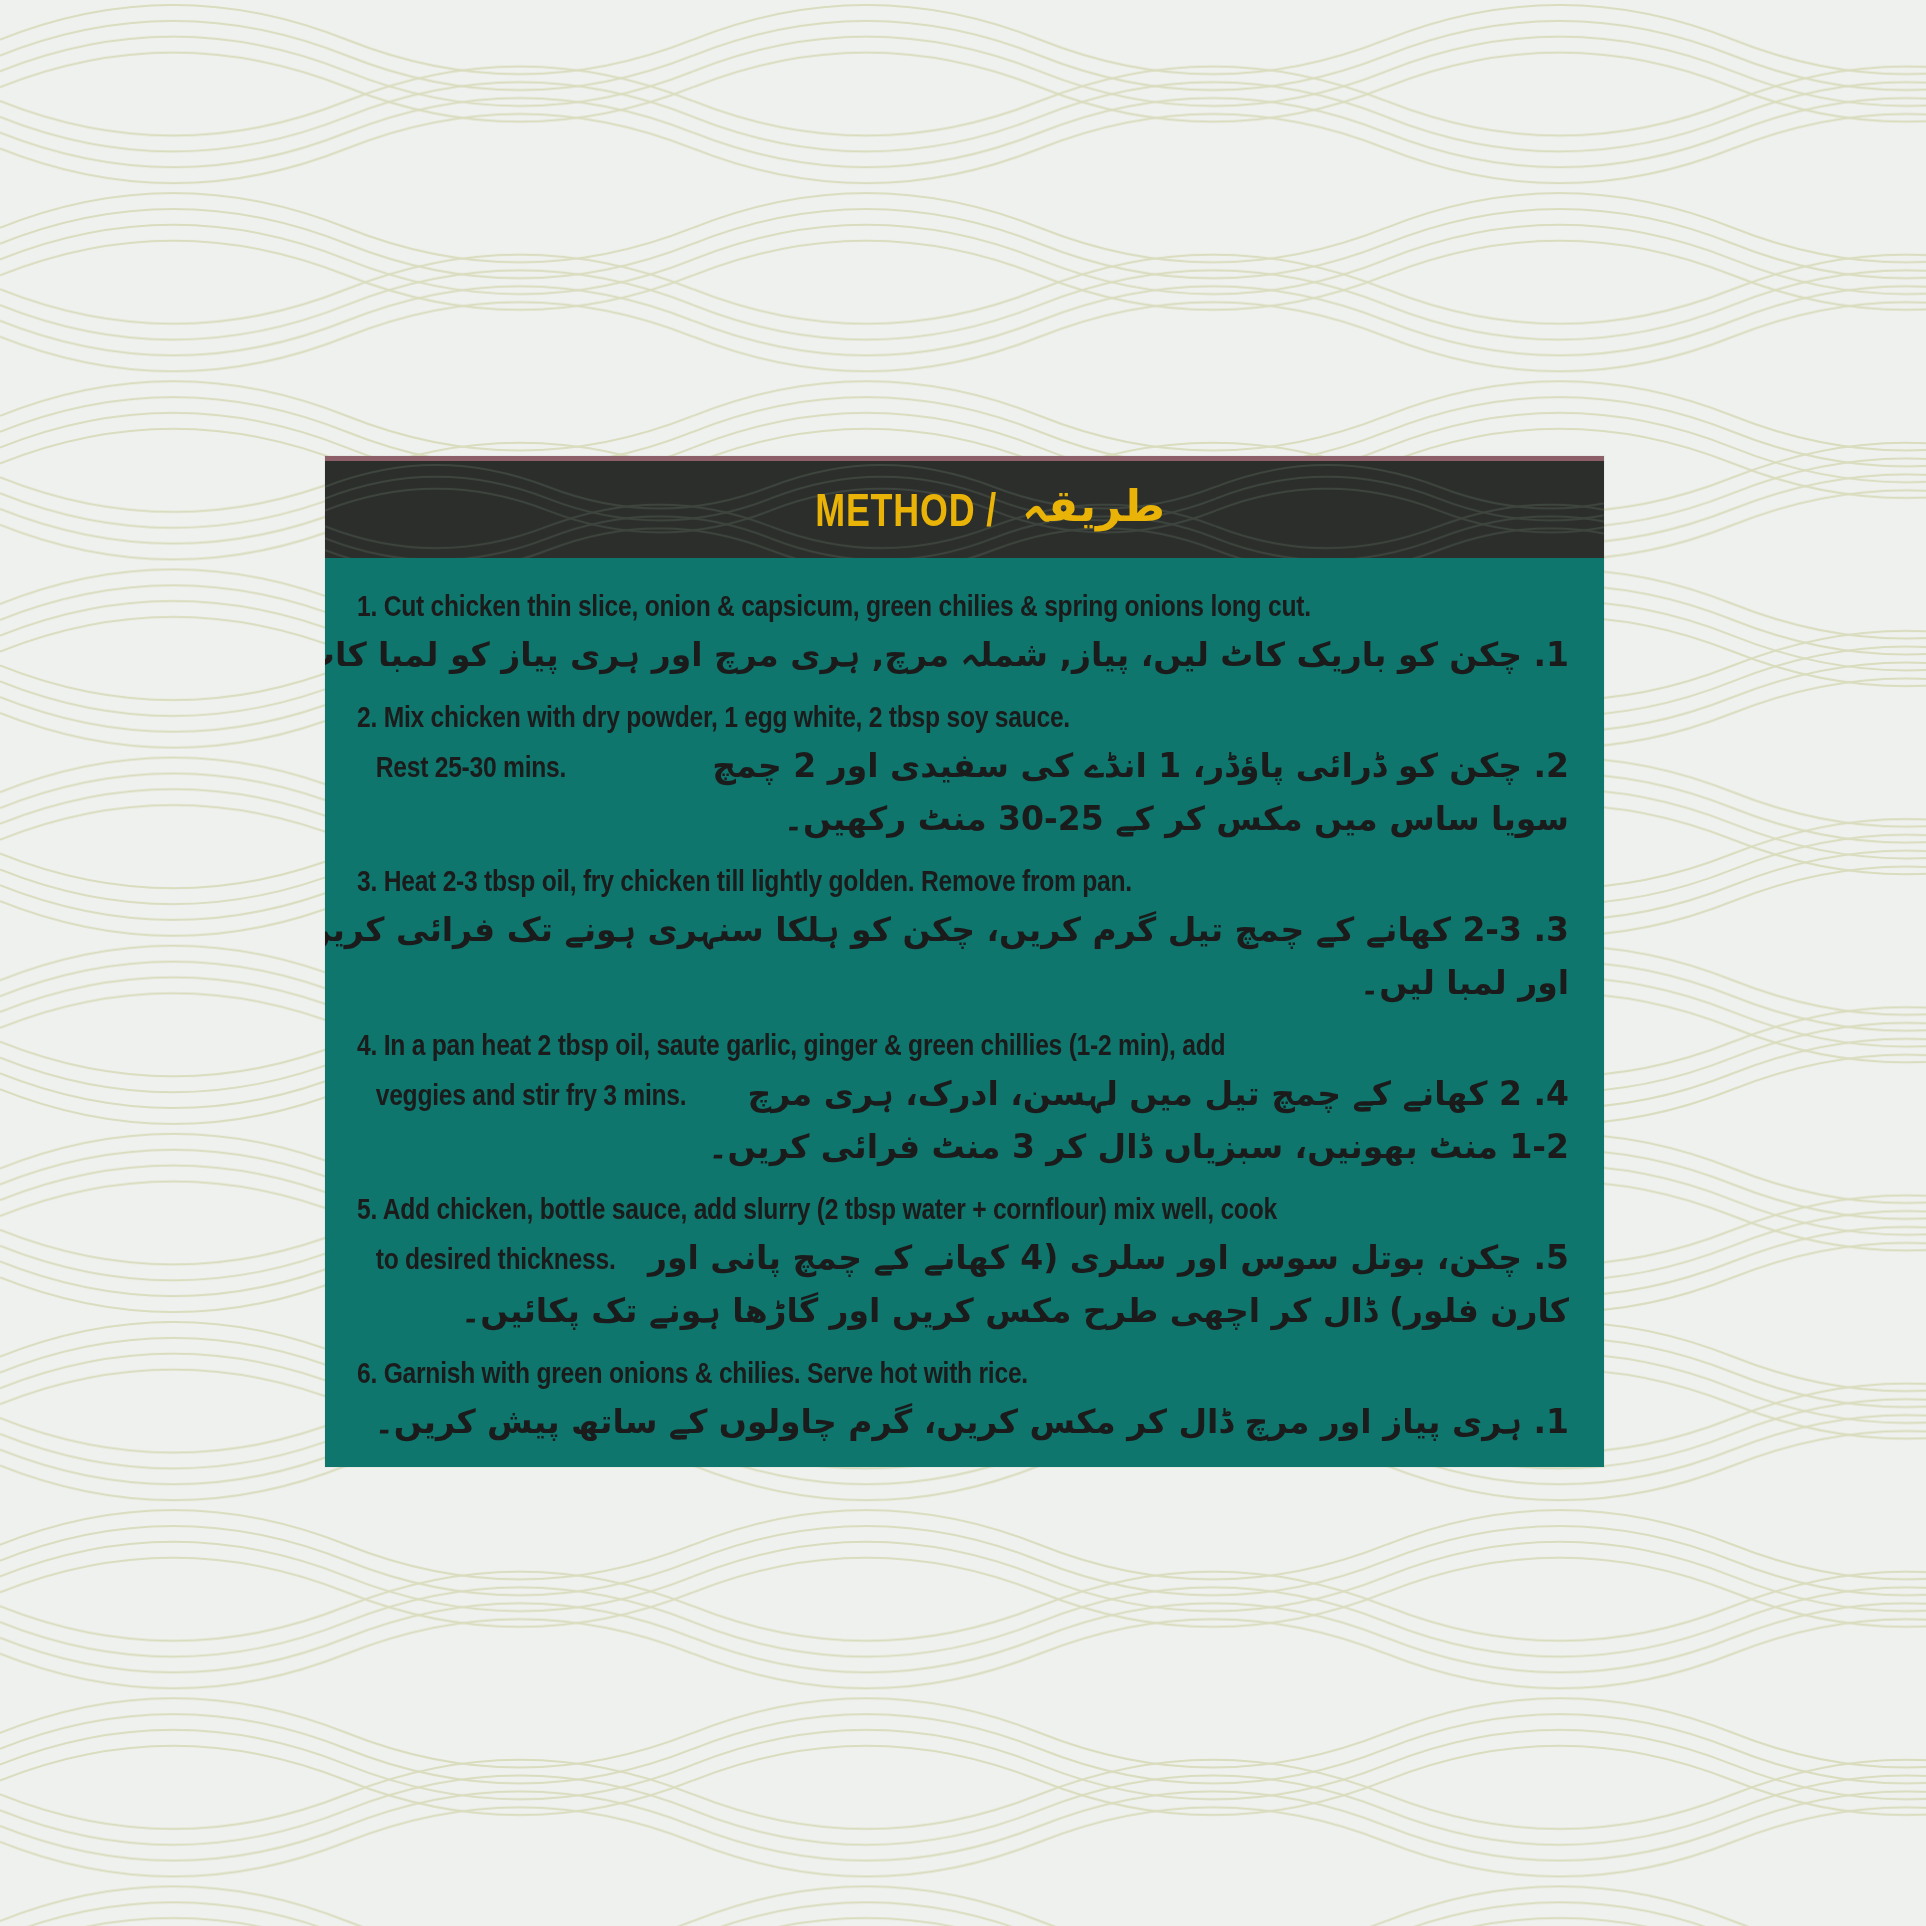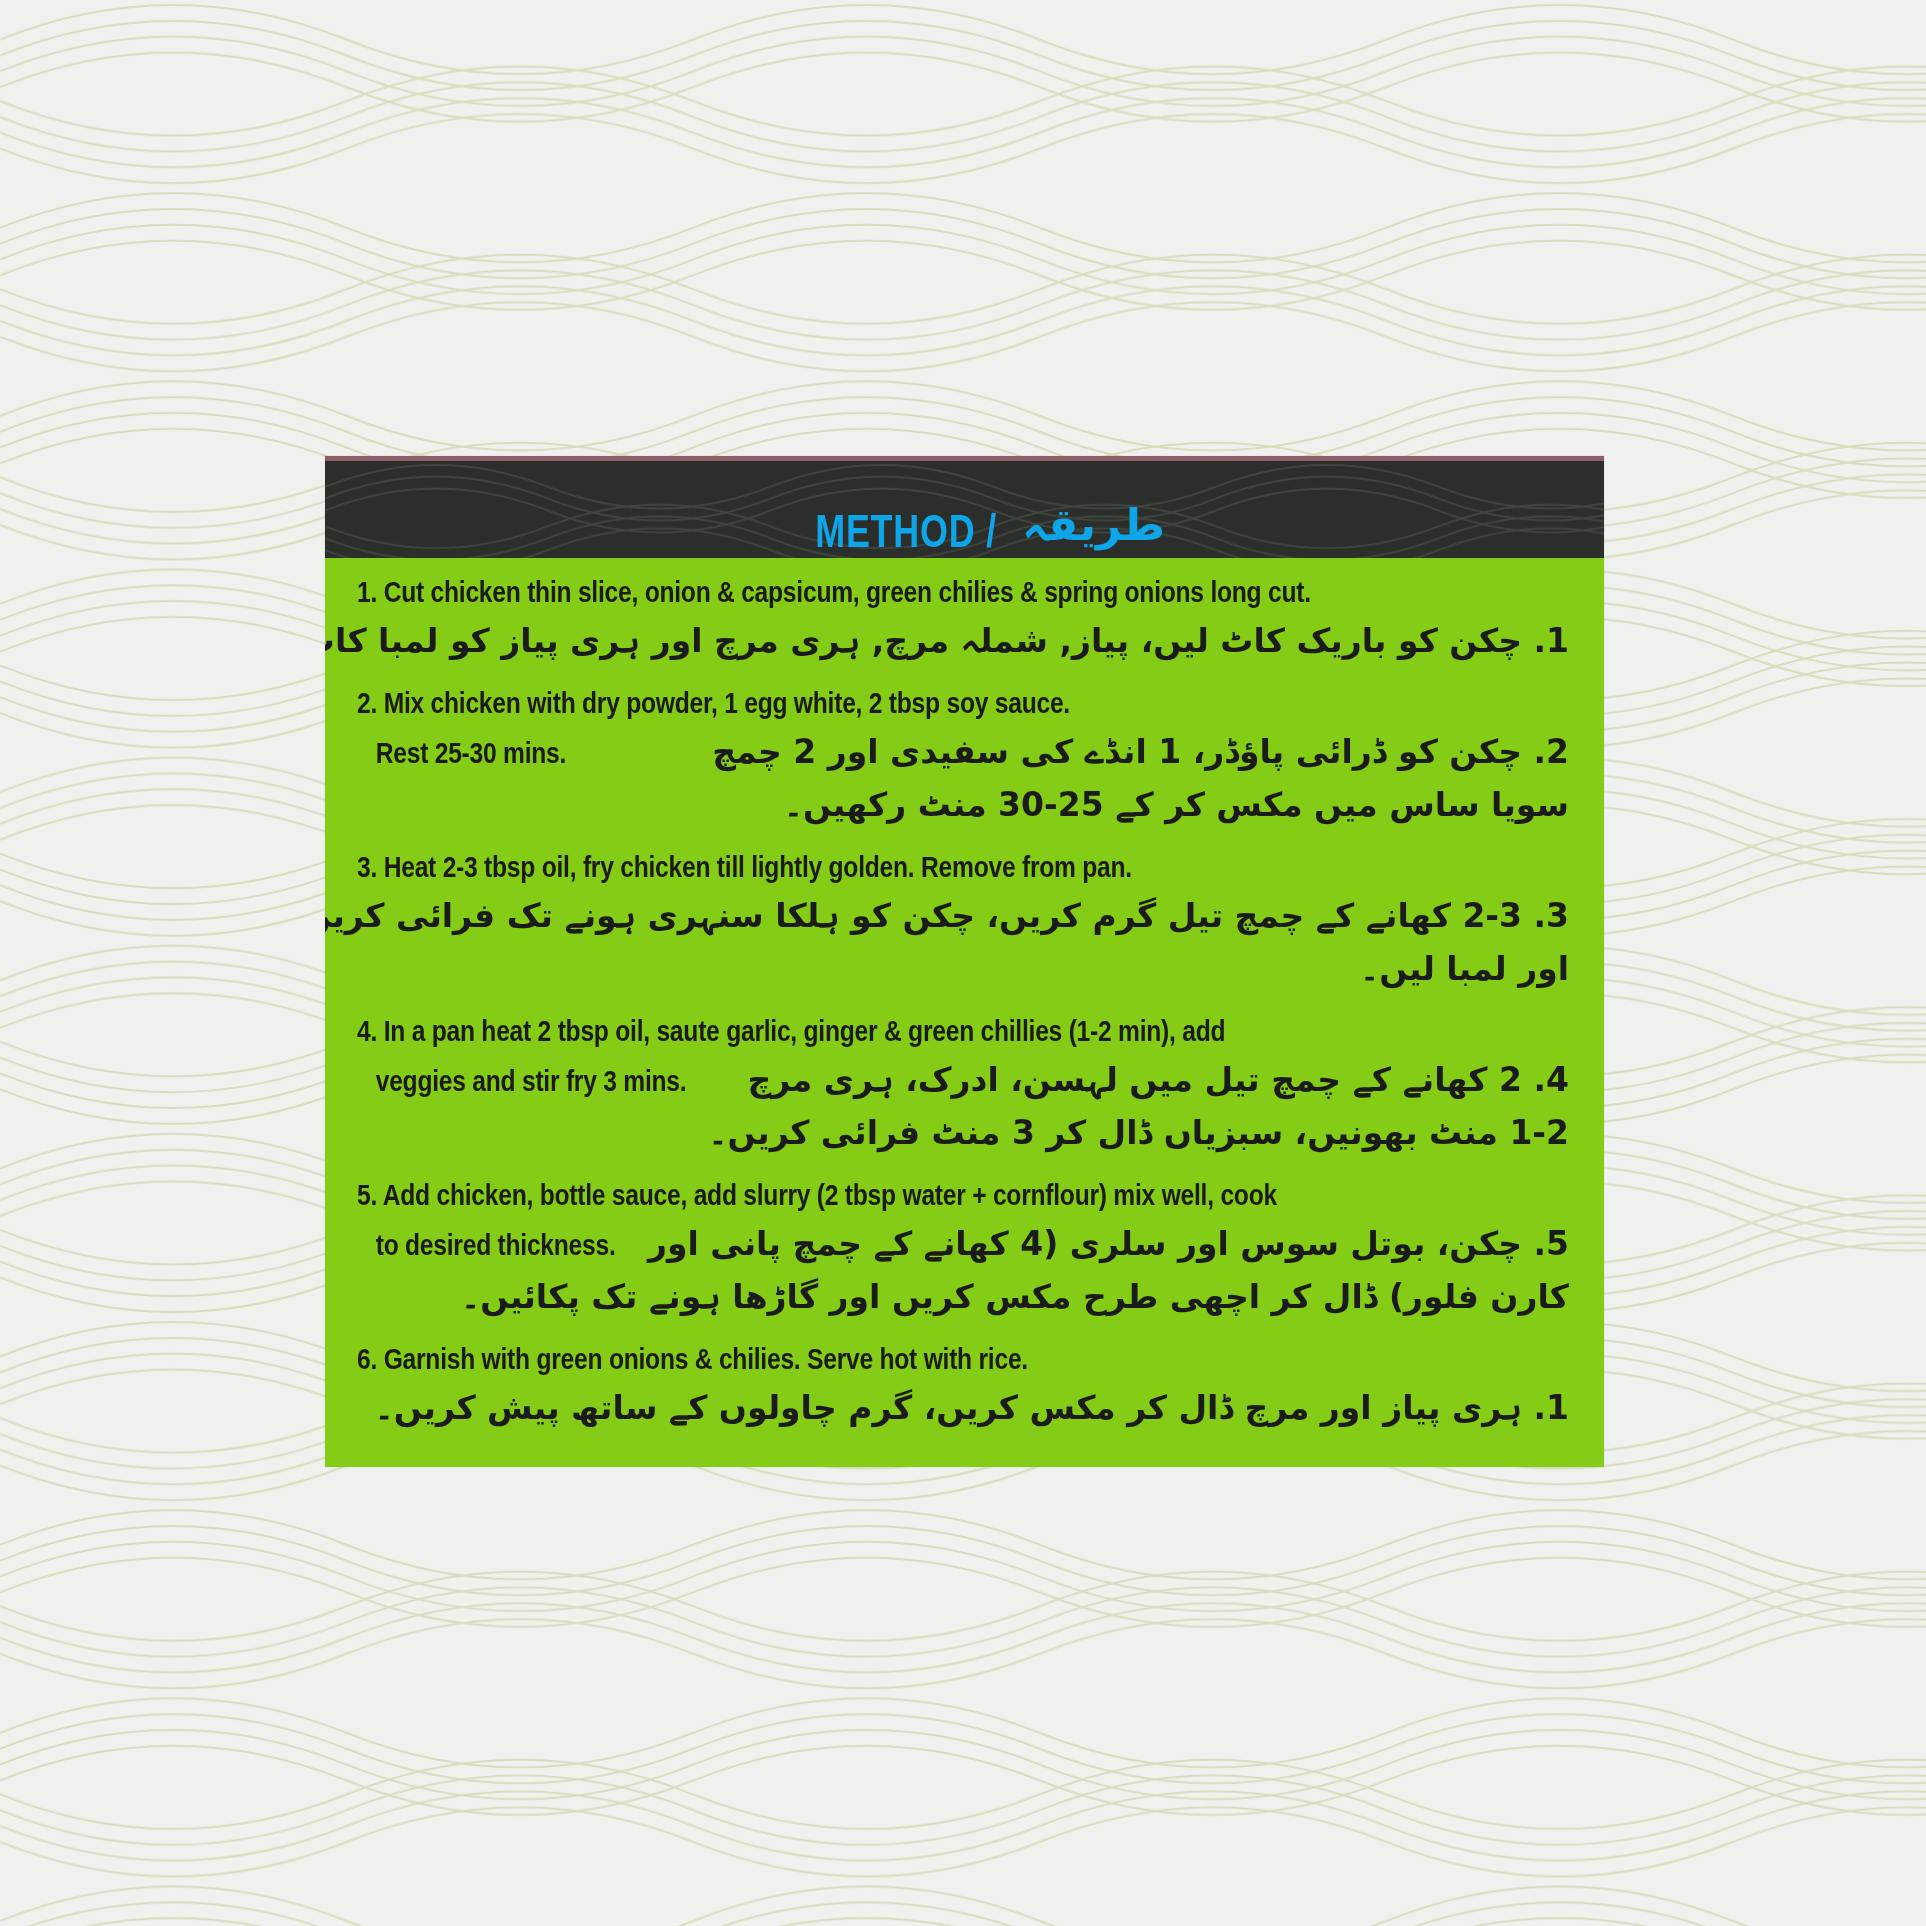--- a/index.html
+++ b/index.html
@@ -30,46 +30,46 @@
   }
   .card-header .hdr-svg {
     position: absolute; inset: 0;
     width: 100%; height: 100%;
     display: block;
   }
   .hdr-title {
     position: relative;
     height: 100%;
     display: flex;
-    align-items: flex-end;
+    align-items: center;
     justify-content: center;
     gap: 25px;
-    color: #0ea5e9;
+    color: #eab308;
   }
   .hdr-title .t-en {
     font-size: 46px;
     font-weight: bold;
     letter-spacing: 1px;
     transform: scaleX(0.78);
     transform-origin: 100% 50%;
     white-space: nowrap;
   }
   .hdr-title .t-ur {
     font-family: "DejaVu Sans", sans-serif;
     font-size: 44px;
     font-weight: bold;
     direction: rtl;
     white-space: nowrap;
     padding-bottom: 8px;
   }
   .card-body {
-    background: #84cc16;
+    background: #0f766e;
     height: 909px;
     box-sizing: border-box;
-    padding: 12px 35px 0 32px;
+    padding: 26px 35px 0 32px;
     overflow: hidden;
     color: #1b1b1b;
   }
   .step { margin-bottom: 14px; }
   .en {
     font-weight: bold;
     font-size: 29px;
     line-height: 44px;
     white-space: nowrap;
     letter-spacing: -0.3px;

